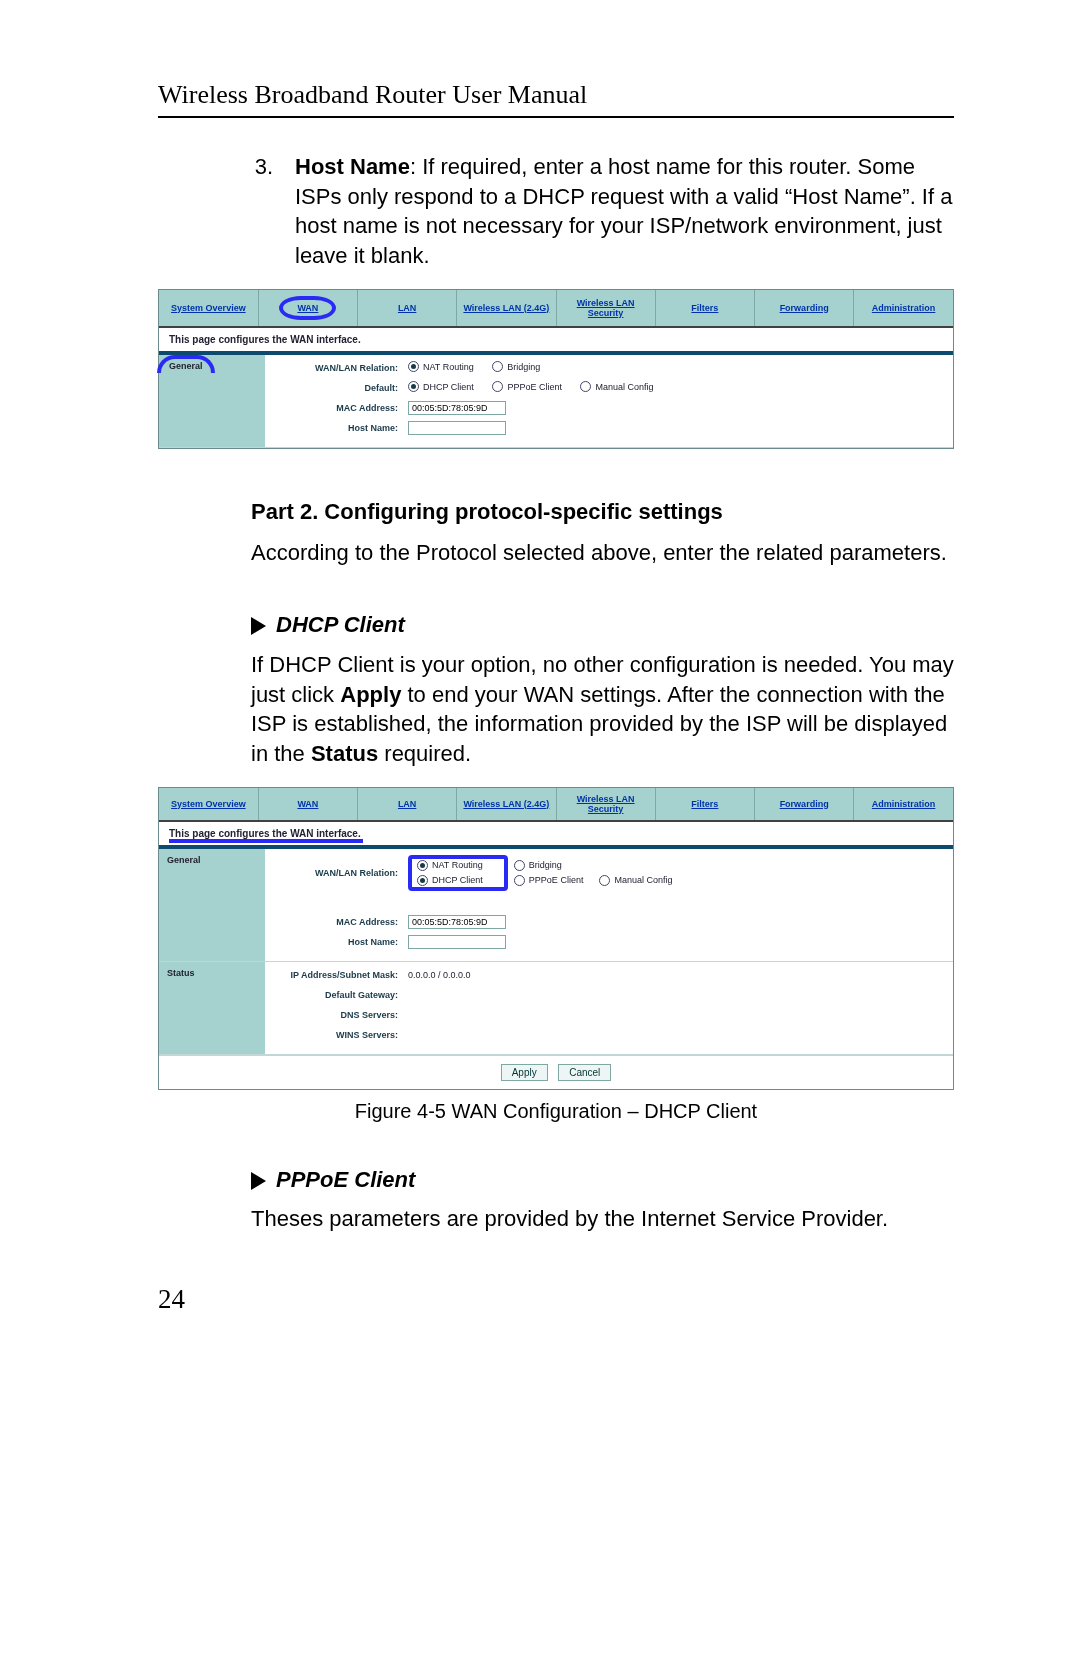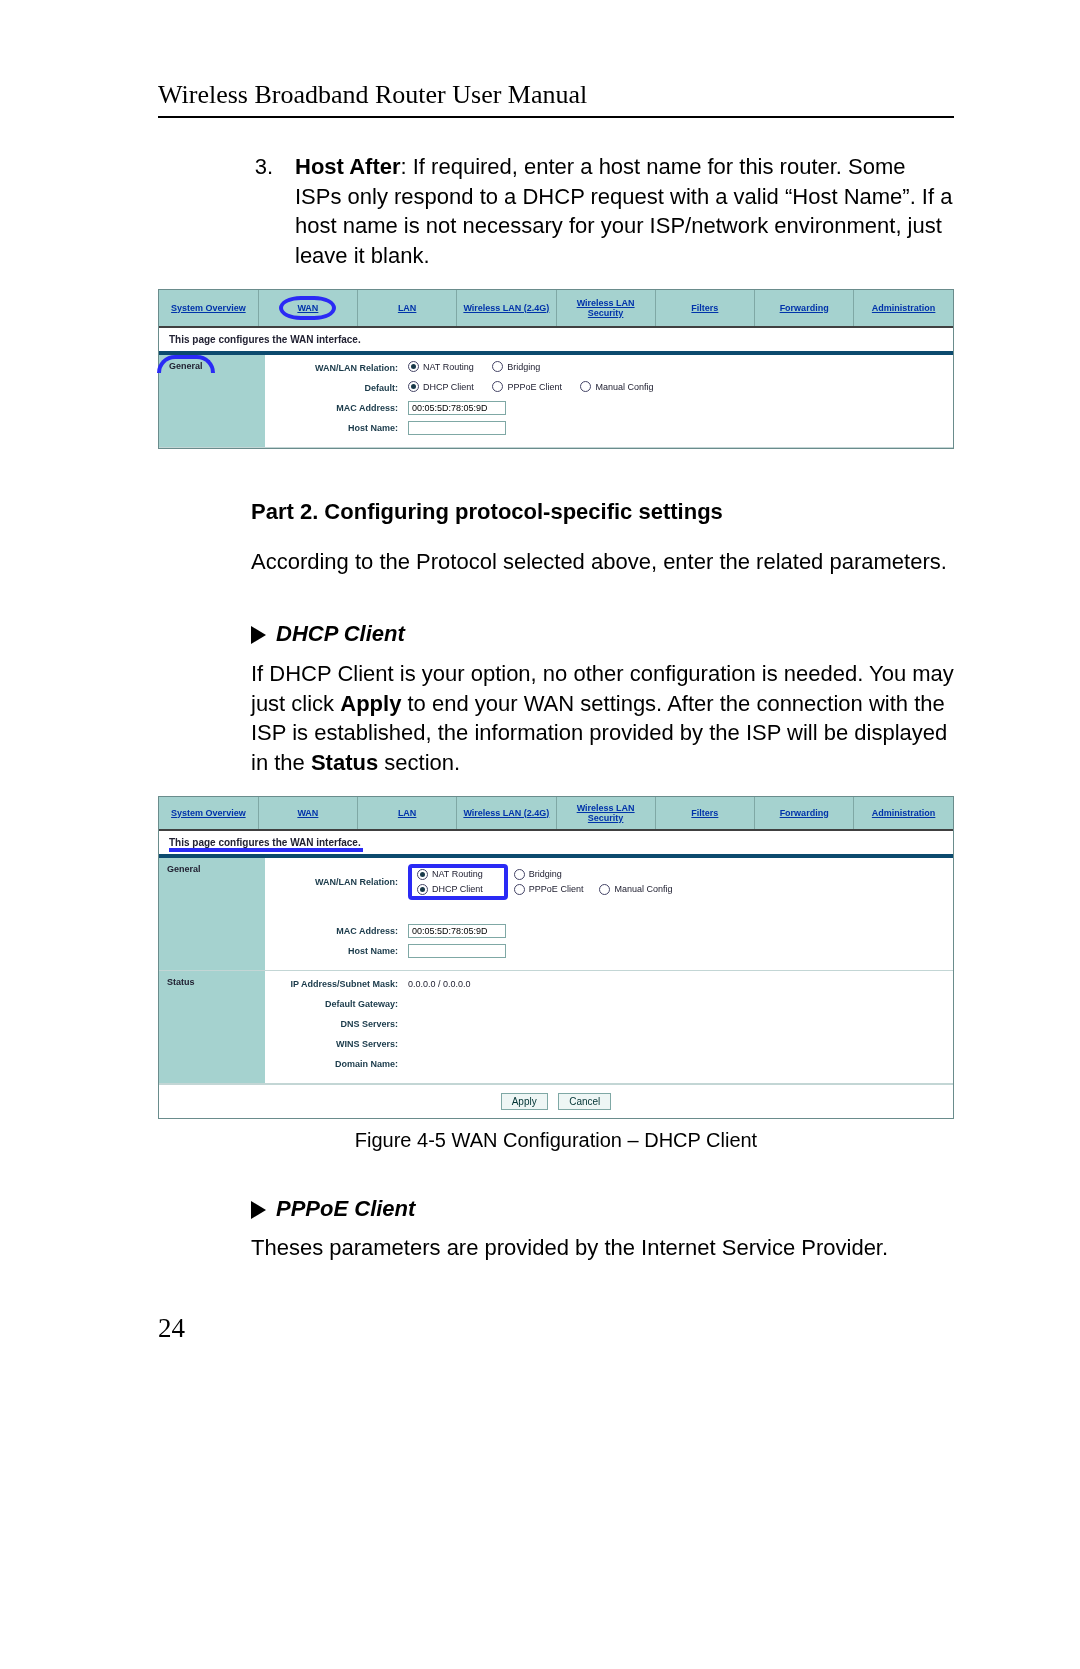--- a/index.html
+++ b/index.html
@@ -42,21 +42,21 @@
 <body>
 
 <div class="page">
 
   <div class="doc-title">Wireless Broadband Router User Manual</div>
   <hr class="rule">
 
   <div class="body-text indent list-item">
     <div class="list-num">3.</div>
     <div>
-      <span class="bold">Host After</span><span>: If required, enter a host name for this router. Some ISPs only respond to a DHCP request with a valid “Host Name”. If a host name is not necessary for your ISP/network environment, just leave it blank.</span>
+      <span class="bold">Host Name</span><span>: If required, enter a host name for this router. Some ISPs only respond to a DHCP request with a valid “Host Name”. If a host name is not necessary for your ISP/network environment, just leave it blank.</span>
     </div>
   </div>
 
   <div class="fig-wrap indent">
     <div class="panel">
       <table class="tabs">
           <tbody>
             <tr>
         <td style="width:12.5%"><span class="tablink">System Overview</span></td>
         <td style="width:12.5%"><span class="circle-wan"><span class="tablink">WAN</span></span></td>
@@ -110,27 +110,27 @@
           <div class="row">
             <div class="row-label">Host Name:</div>
             <div class="row-val"><input type="text" style=""></div>
           </div>
         </div>
       </div>
     </div>
   </div>
 
   <div class="body-text indent bold" style="margin-top:48px">Part 2. Configuring protocol-specific settings</div>
-  <div class="body-text indent" style="margin-top:21px">According to the Protocol selected above, enter the related parameters.</div>
+  <div class="body-text indent" style="margin-top:12px">According to the Protocol selected above, enter the related parameters.</div>
 
   <div class="body-text indent bold ital" style="margin-top:42px">
     <span class="triangle"></span><span>DHCP Client</span>
   </div>
   <div class="body-text indent" style="margin-top:10px">
-    <span>If DHCP Client is your option, no other configuration is needed. You may just click </span><span class="bold">Apply</span><span> to end your WAN settings. After the connection with the ISP is established, the information provided by the ISP will be displayed in the </span><span class="bold">Status</span><span> section.</span>
+    <span>If DHCP Client is your option, no other configuration is needed. You may just click </span><span class="bold">Apply</span><span> to end your WAN settings. After the connection with the ISP is established, the information provided by the ISP will be displayed in the </span><span class="bold">Status</span><span> required.</span>
   </div>
 
   <div class="fig-wrap indent">
     <div class="panel">
       <table class="tabs">
           <tbody>
             <tr>
         <td style="width:12.5%"><span class="tablink">System Overview</span></td>
         <td style="width:12.5%"><span class="tablink">WAN</span></td>
         <td style="width:12.5%"><span class="tablink">LAN</span></td>
@@ -210,24 +210,20 @@
               <div class="row-val"></div>
             </div>
           <div class="row">
               <div class="row-label">DNS Servers:</div>
               <div class="row-val"></div>
             </div>
           <div class="row">
               <div class="row-label">WINS Servers:</div>
               <div class="row-val"></div>
             </div>
-          <div class="row">
-              <div class="row-label">Domain Name:</div>
-              <div class="row-val"></div>
-            </div>
         </div>
       </div>
       <div class="btnrow">
         <span class="btn">Apply</span>
         <span class="btn">Cancel</span>
       </div>
     </div>
     <div class="fig-caption">Figure 4-5  WAN Configuration – DHCP Client</div>
   </div>
 

